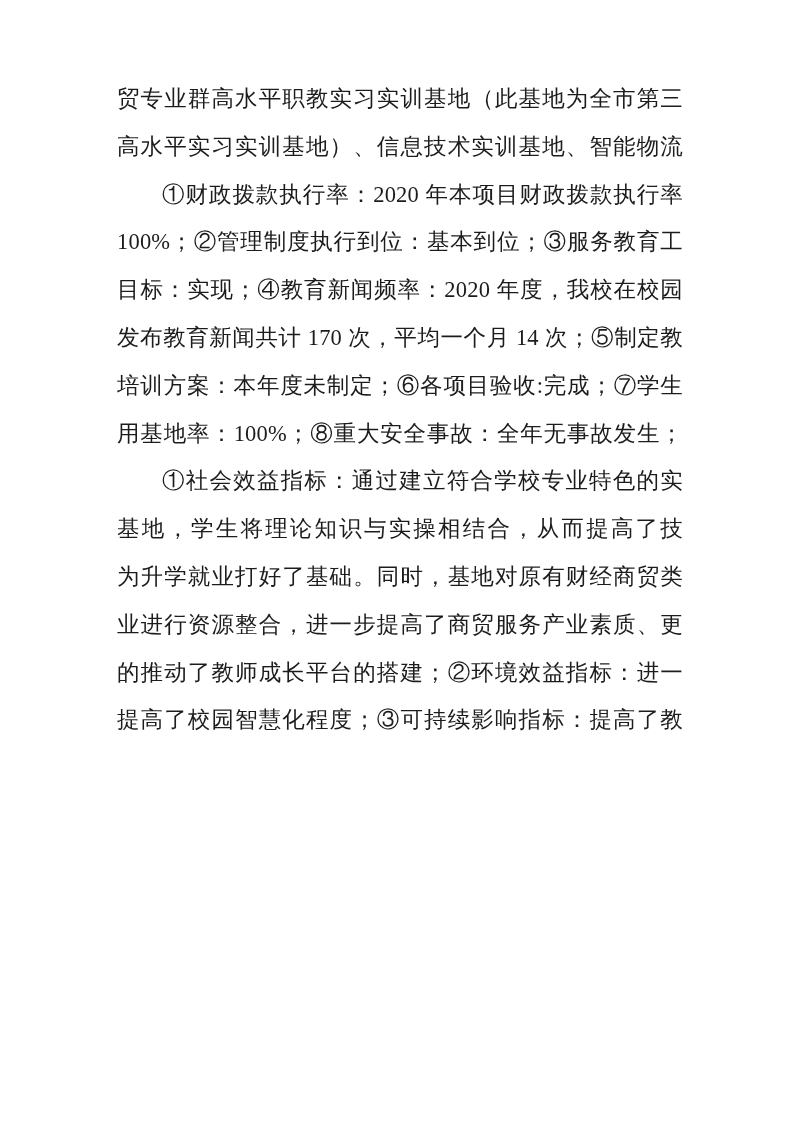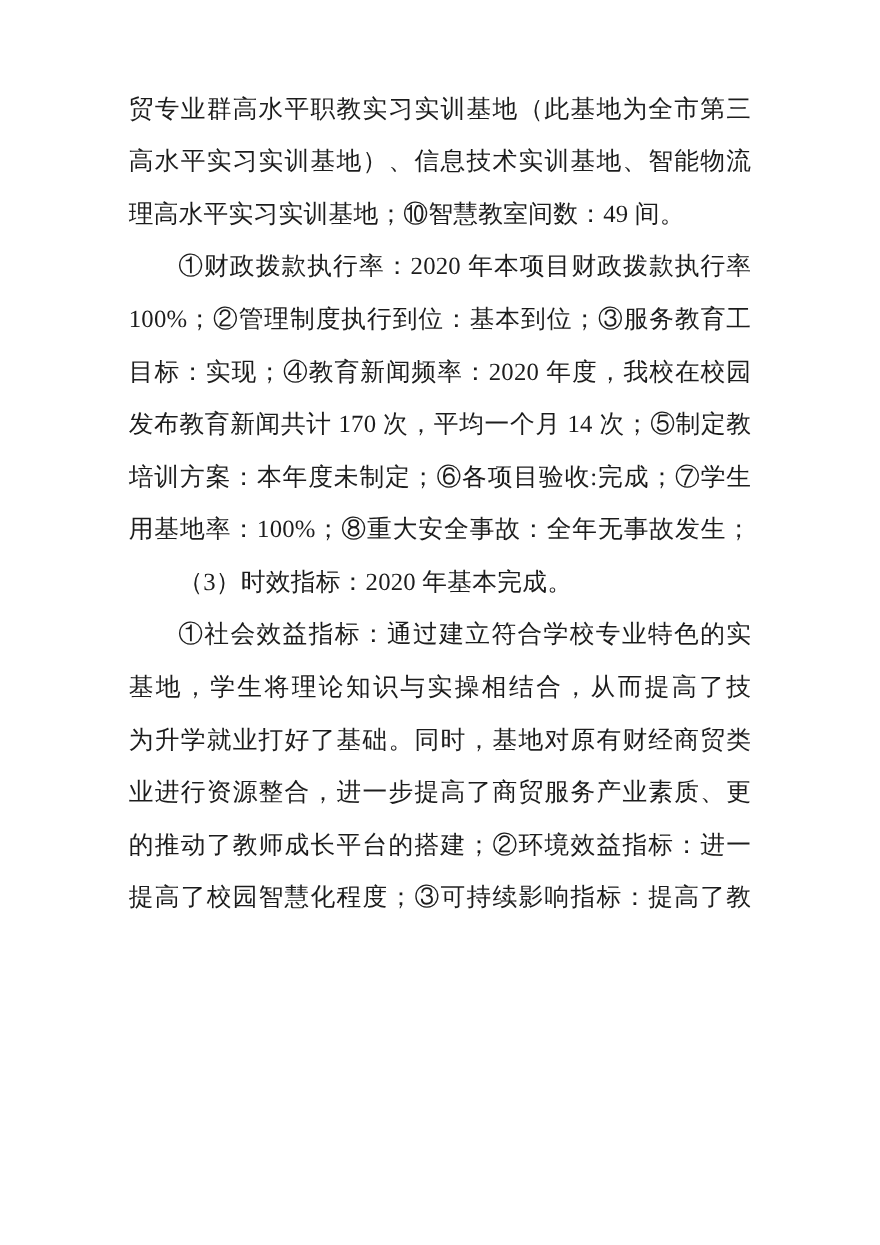--- a/index.html
+++ b/index.html
@@ -48,28 +48,26 @@
     width: calc(100% - 2em);
   }
 </style>
 </head>
 <body>
 
 <div class="page">
   <div class="text-block">
     <div class="line fill">贸专业群高水平职教实习实训基地（此基地为全市第三批</div>
     <div class="line fill">高水平实习实训基地）、信息技术实训基地、智能物流管</div>
-    <div class="line">理高水平实习实训基地；⑩智慧教室间数：49 间。</div>
     <div class="line indent fill">①财政拨款执行率：2020 年本项目财政拨款执行率为</div>
     <div class="line fill">100%；②管理制度执行到位：基本到位；③服务教育工作</div>
     <div class="line fill">目标：实现；④教育新闻频率：2020 年度，我校在校园网</div>
     <div class="line fill">发布教育新闻共计 170 次，平均一个月 14 次；⑤制定教改</div>
     <div class="line fill">培训方案：本年度未制定；⑥各项目验收:完成；⑦学生利</div>
     <div class="line fill">用基地率：100%；⑧重大安全事故：全年无事故发生；⑨</div>
-    <div class="line indent">（3）时效指标：2020 年基本完成。</div>
     <div class="line indent fill">①社会效益指标：通过建立符合学校专业特色的实训</div>
     <div class="line fill">基地，学生将理论知识与实操相结合，从而提高了技能，</div>
     <div class="line fill">为升学就业打好了基础。同时，基地对原有财经商贸类专</div>
     <div class="line fill">业进行资源整合，进一步提高了商贸服务产业素质、更好</div>
     <div class="line fill">的推动了教师成长平台的搭建；②环境效益指标：进一步</div>
     <div class="line fill">提高了校园智慧化程度；③可持续影响指标：提高了教育</div>
   </div>
 </div>
 
 </body></html>

